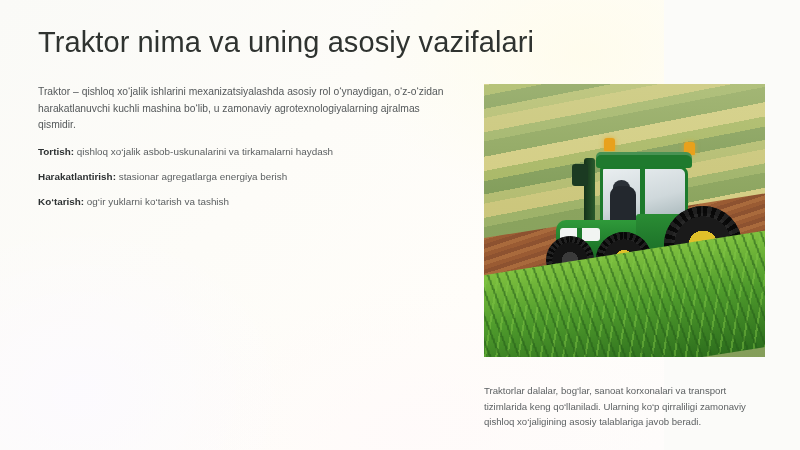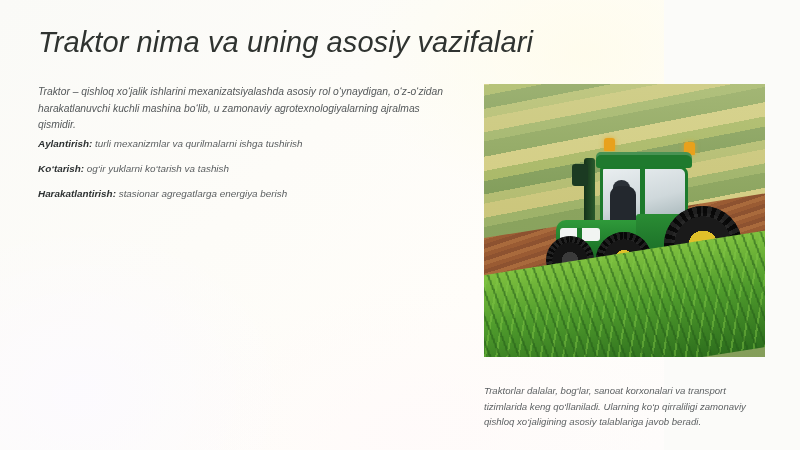--- a/index.html
+++ b/index.html
@@ -12,33 +12,33 @@
   }
   
   .bg-tint {
     position:absolute; inset:0; pointer-events:none;
     background:
       radial-gradient(ellipse 320px 220px at 88% 12%, rgba(255,252,235,.85), rgba(255,255,255,0) 70%),
       radial-gradient(ellipse 300px 240px at 12% 88%, rgba(252,250,255,.9), rgba(255,255,255,0) 72%),
       radial-gradient(ellipse 340px 200px at 62% 96%, rgba(255,250,250,.9), rgba(255,255,255,0) 72%),
       linear-gradient(135deg,#fafaf7 0%,#fdfcf8 40%,#fffdf9 70%,#fefcfb 100%);
   }
-  .slide { position:relative; width:664px; height:450px;font-style:italic; }
+  .slide { position:relative; width:664px; height:450px; }
 
   .page-title {
     position:absolute; left:38px; top:26px;
     font-size:29px; font-weight:300; letter-spacing:.1px;
     color:#2f3330; white-space:nowrap;
   }
 
   .left-col { position:absolute; left:38px; top:84px; width:412px; }
 
   .intro {
     font-size:10.3px; line-height:16.5px; color:#54585a;
-    margin-bottom:3px;
+    margin-bottom:11px;
   }
   .subhead {
     font-size:12.3px; color:#43484a; margin-bottom:13px; font-weight:400;
   }
   .task-list { list-style:none; }
   .task-item {
     font-size:9.9px; line-height:14px; color:#5a5e60;
     margin-bottom:11px;
   }
   .task-item .term { font-weight:bold; color:#2d3132; }
@@ -179,30 +179,30 @@
   <div class="bg-tint"></div>
 
   <h1 class="page-title">Traktor nima va uning asosiy vazifalari</h1>
 
   <div class="left-col">
     <p class="intro">Traktor – qishloq xo‘jalik ishlarini mexanizatsiyalashda asosiy rol o‘ynaydigan, o‘z-o‘zidan harakatlanuvchi kuchli mashina bo‘lib, u zamonaviy agrotexnologiyalarning ajralmas qismidir.</p>
 
 
     <ul class="task-list">
       <li class="task-item">
-        <span class="term">Aylantirish:</span>
-        <span>turli mexanizmlar va qurilmalarni ishga tushirish</span>
+        <span class="term">Tortish:</span>
+        <span>qishloq xo‘jalik asbob-uskunalarini va tirkamalarni haydash</span>
+      </li>
+      <li class="task-item">
+        <span class="term">Harakatlantirish:</span>
+        <span>stasionar agregatlarga energiya berish</span>
       </li>
       <li class="task-item">
         <span class="term">Ko‘tarish:</span>
         <span>og‘ir yuklarni ko‘tarish va tashish</span>
-      </li>
-      <li class="task-item">
-        <span class="term">Harakatlantirish:</span>
-        <span>stasionar agregatlarga energiya berish</span>
       </li>
     </ul>
   </div>
 
   <figure class="figure">
     <div class="photo">
       <div class="field"></div>
       <div class="field-haze"></div>
       <div class="soil"></div>
 

